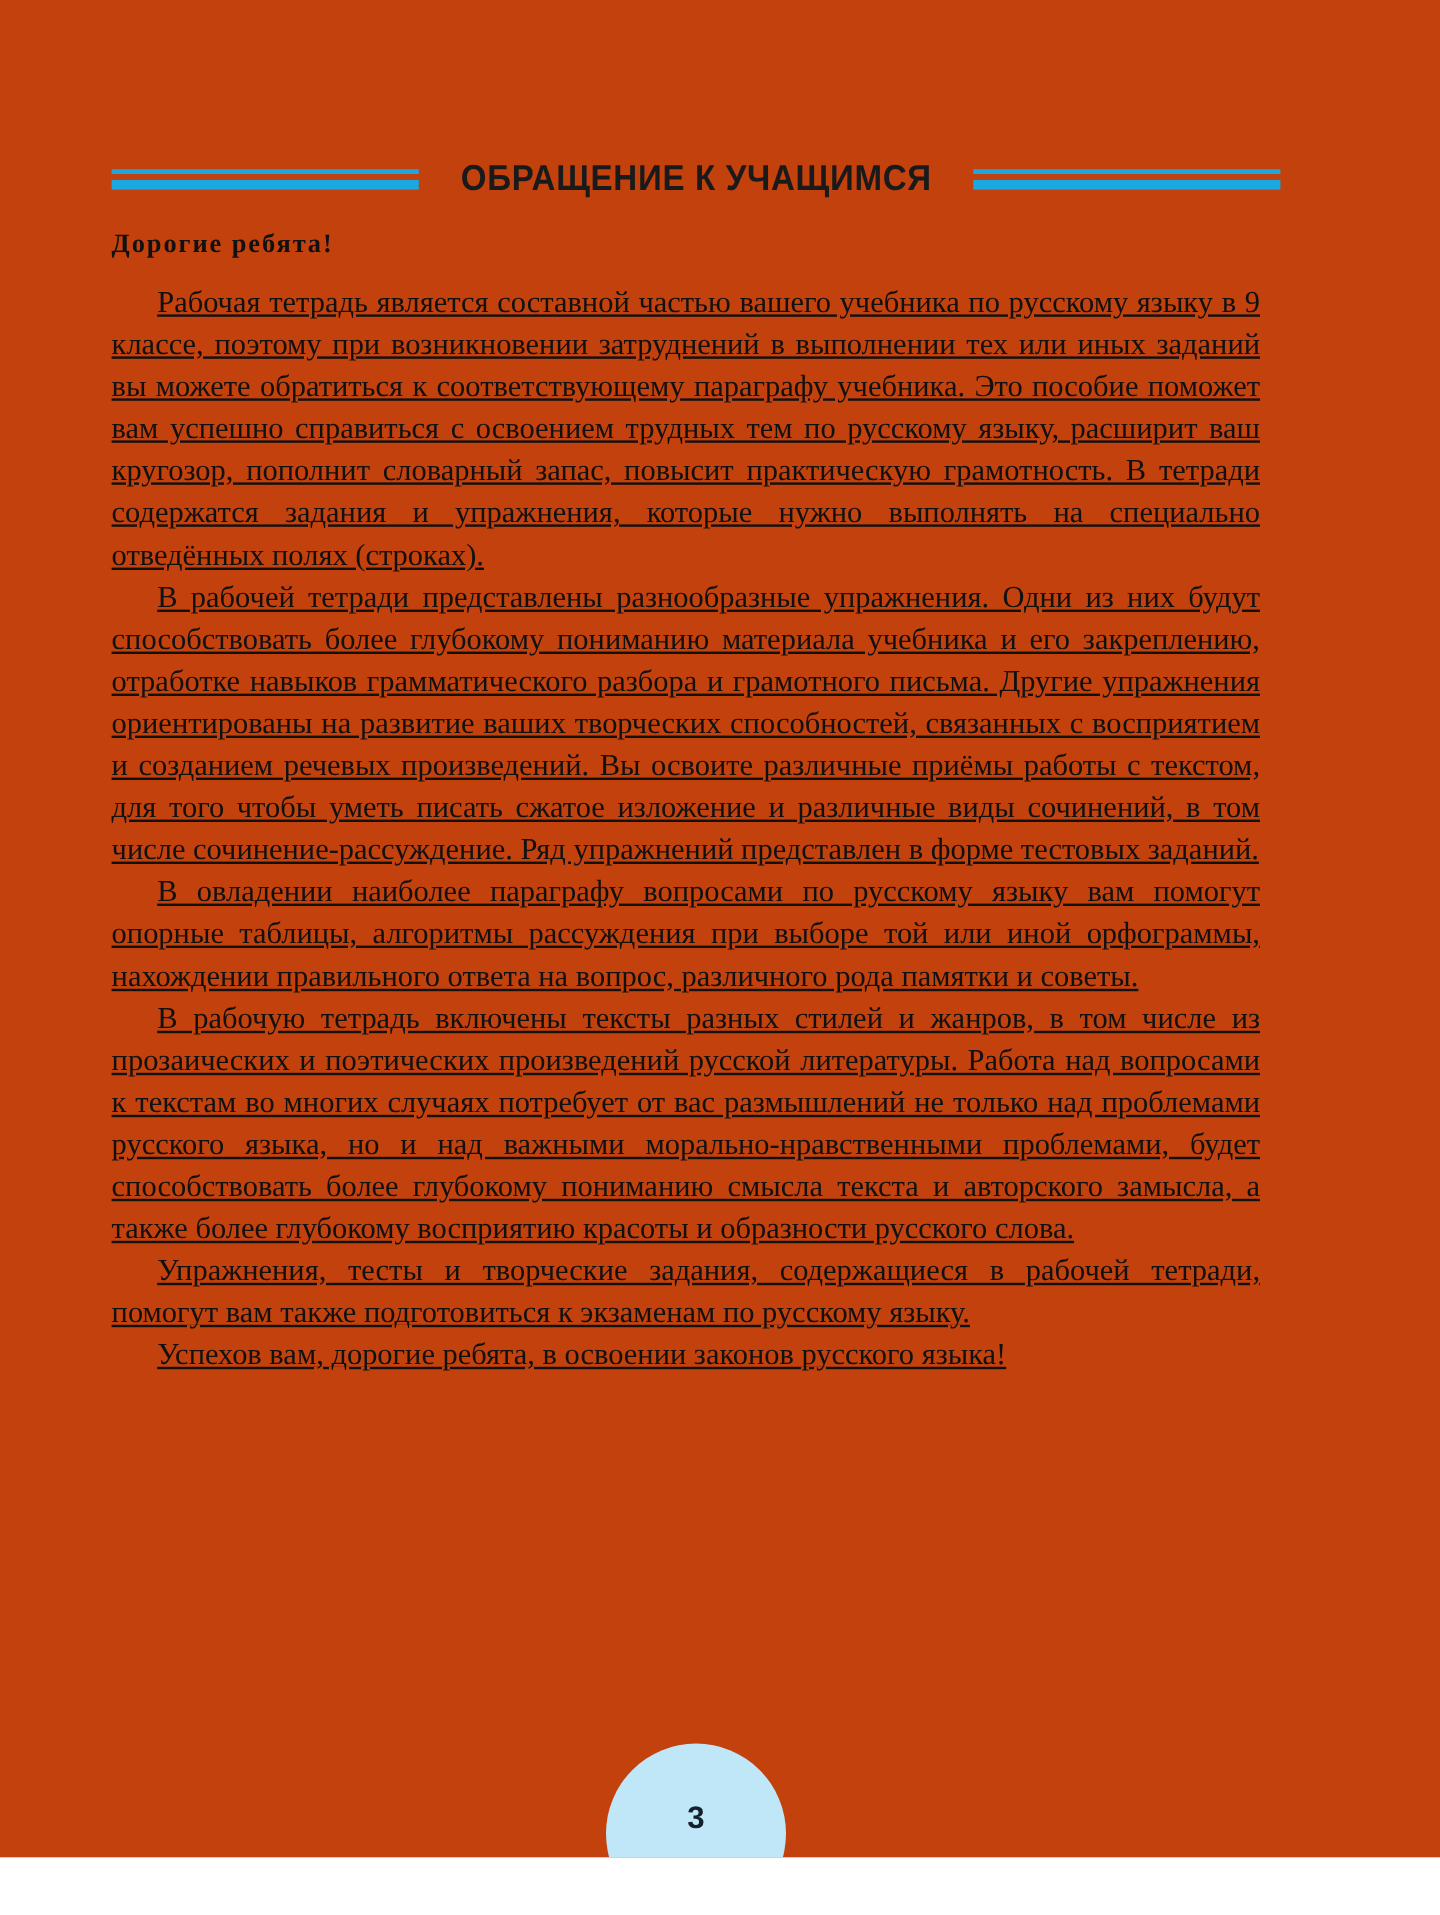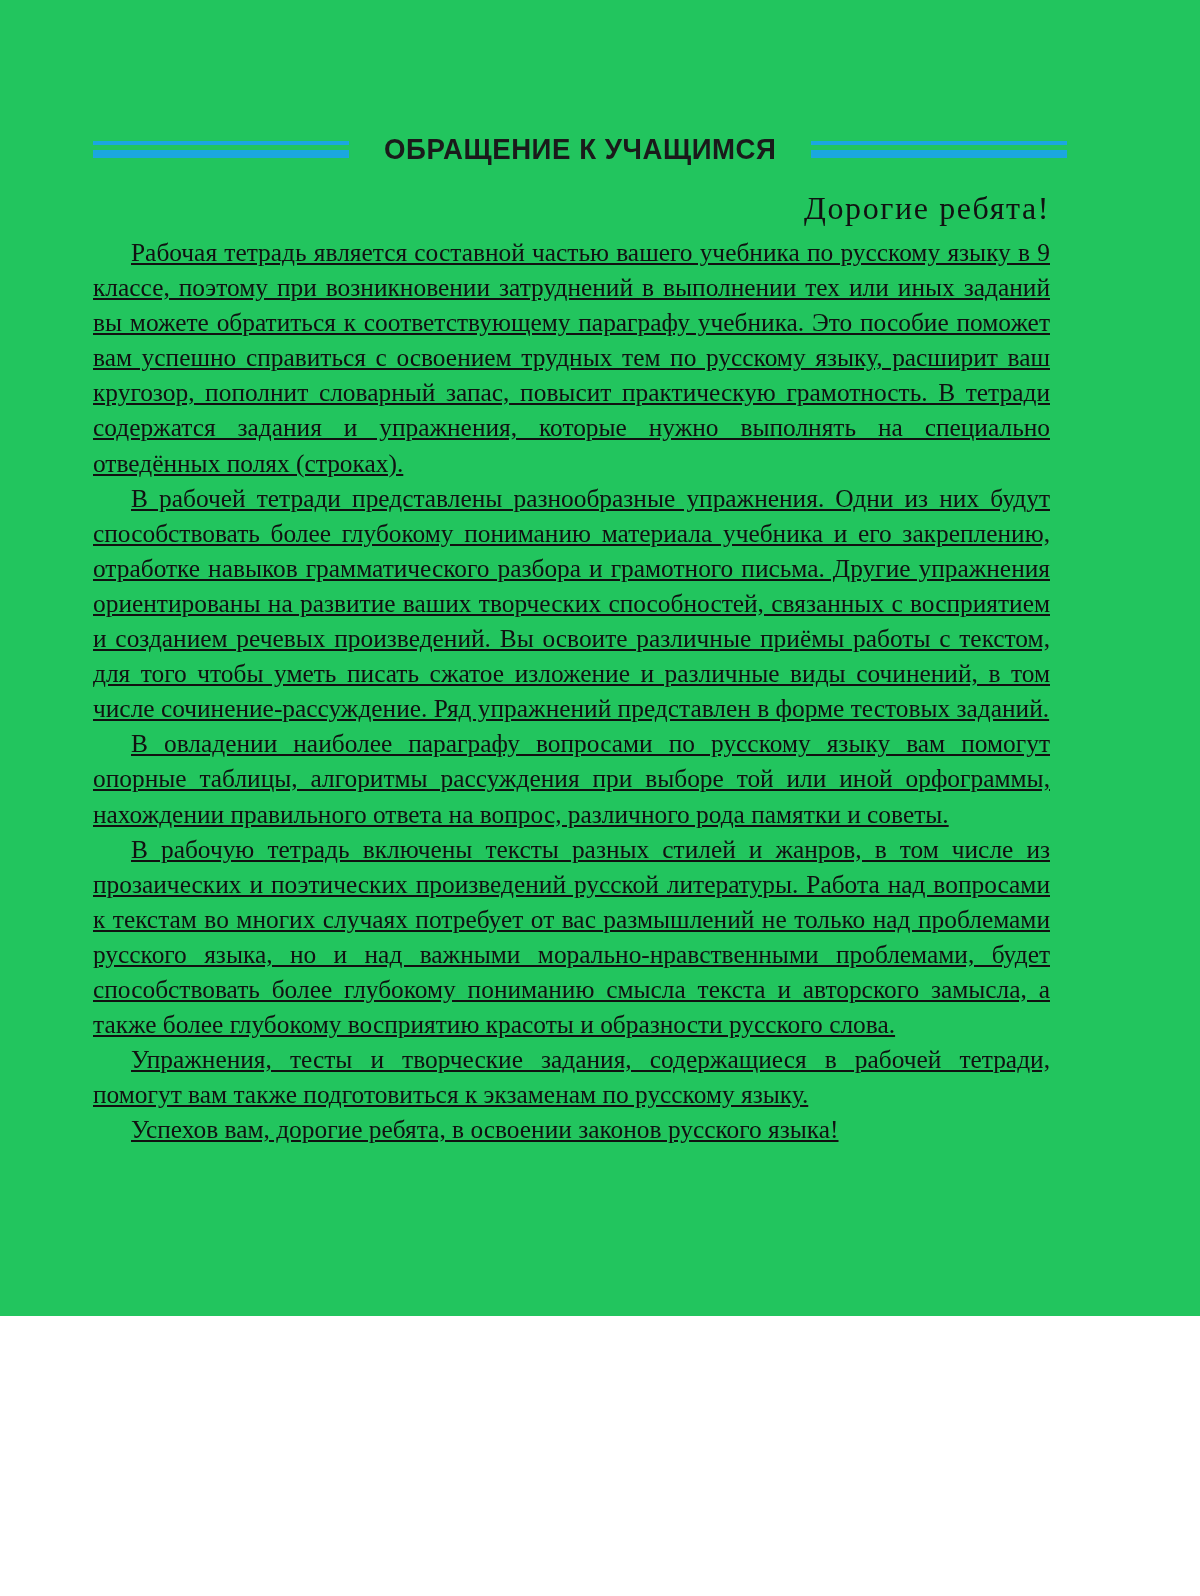--- a/index.html
+++ b/index.html
@@ -5,22 +5,22 @@
 <style>
   html, body {
     margin: 0;
     padding: 0;
     background: #ffffff;
   }
 
   .page {
     position: relative;
     width: 1200px;
-    height: 1316px;
-    background: #22c55e;
+    height: 1548px;
+    background: #c2410c;
     overflow: hidden;
     font-family: "Liberation Serif", "DejaVu Serif", serif;
     box-sizing: border-box;
   }
 
   
   .header {
     position: absolute;
     left: 93px;
     top: 128px;
@@ -68,24 +68,24 @@
     transform-origin: center;
     line-height: 1;
   }
 
   
   .subtitle {
     position: absolute;
     left: 93px;
     top: 190px;
     width: 957px;
-    text-align: right;
+    text-align: left;
     font-family: "Liberation Serif", "DejaVu Serif", serif;
-    font-weight: normal;
-    font-size: 32px;
+    font-weight: bold;
+    font-size: 22px;
     letter-spacing: 1.6px;
     color: #111111;
   }
 
   
   .body-text {
     position: absolute;
     left: 93px;
     top: 235px;
     width: 957px;

